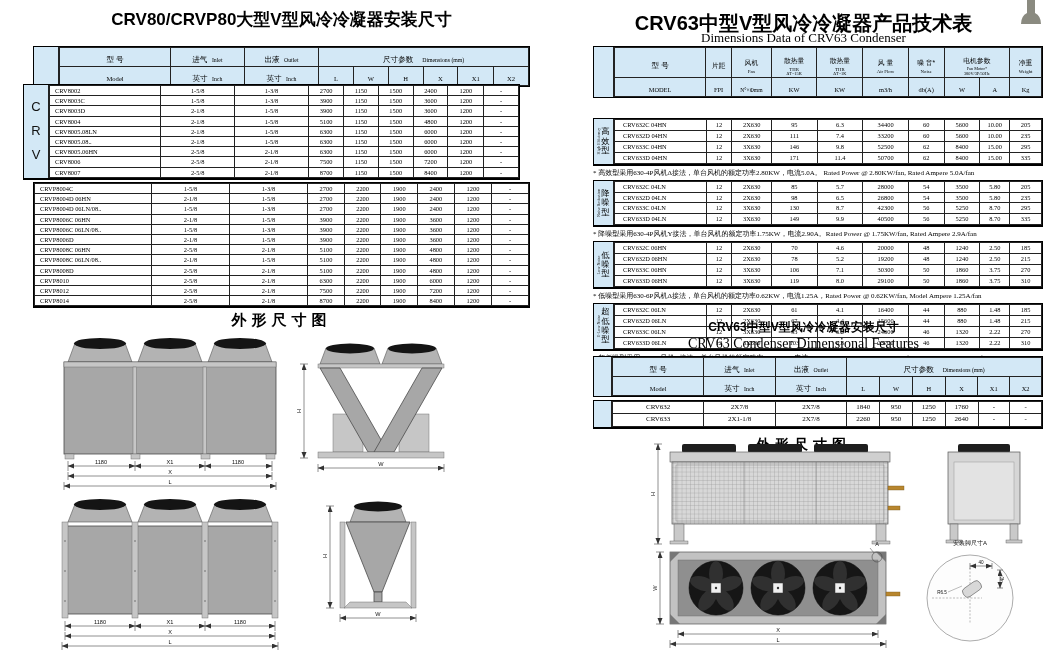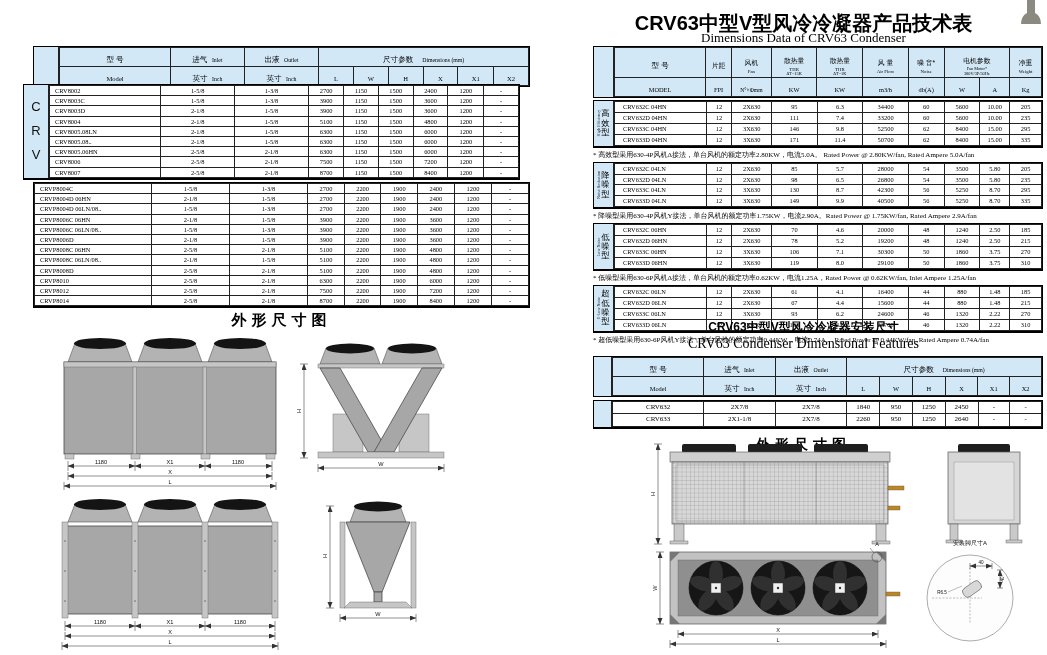--- a/index.html
+++ b/index.html
@@ -52,20 +52,21 @@
     </marker>
     <pattern id="grid" width="4.2" height="4.2" patternUnits="userSpaceOnUse">
       <rect width="4.2" height="4.2" fill="#d8d8d8"></rect>
       <path d="M0 0H4.2 M0 0V4.2" stroke="#8f8f8f" stroke-width="0.55" fill="none"></path>
     </pattern>
   </defs>
 </svg>
 
 <div id="canvas">
 
+  <div class="abs ctr t-cn" style="left:0;top:8px;width:563px;font-size:17px">CRV80/CRVP80大型V型风冷冷凝器安装尺寸</div>
 
   <div class="abs block" style="left:33px;top:46px;width:497px">
     <div class="lab" style="width:25px"></div>
     <table>
       <colgroup>
           <col style="width:112px">
           <col style="width:74px">
           <col style="width:75px">
           <col style="width:35px">
           <col style="width:35px">
@@ -533,21 +534,21 @@
           <th><span class="h-en" style="font-size:6.4px">m3/h</span></th>
           <th><span class="h-en" style="font-size:6.4px">db(A)</span></th>
           <th><span class="h-en" style="font-size:6.4px">W</span></th>
           <th><span class="h-en" style="font-size:6.4px">A</span></th>
           <th><span class="h-en" style="font-size:6.4px">Kg</span></th>
         </tr>
       </tbody>
         </table>
     </div>
 
-    <div class="block thickb" style="margin-top:2px">
+    <div class="block thickb" style="margin-top:20px">
       <div class="tlab">
         <span class="env">High Efficiency</span>
         <span class="cnv">高效型</span>
       </div>
       <table class="ttable">
         <colgroup>
             <col style="width:92px">
             <col style="width:26px">
             <col style="width:40px">
             <col style="width:46px">
@@ -747,21 +748,21 @@
               <td>8.0</td>
               <td>29100</td>
               <td>50</td>
               <td>1860</td>
               <td>3.75</td>
               <td>310</td>
             </tr>
           </tbody>
       </table>
     </div>
-    <div class="note">* 低噪型采用630-6P风机Δ接法，单台风机的额定功率0.62KW，电流1.25A，Rated Power @ 0.62KW/fan, Inlet Ampere 1.25A/fan</div>
+    <div class="note">* 低噪型采用630-6P风机Δ接法，单台风机的额定功率0.62KW，电流1.25A，Rated Power @ 0.62KW/fan, Model Ampere 1.25A/fan</div>
 
     <div class="block thickb" style="margin-top:1px">
       <div class="tlab">
         <span class="env">E-Low Noise</span>
         <span class="cnv">超低噪型</span>
       </div>
       <table class="ttable">
         <colgroup>
             <col style="width:92px">
             <col style="width:26px">
@@ -884,21 +885,21 @@
             <col style="width:32px">
           </colgroup>
         <tbody>
             <tr>
               <td class="c0">CRV632</td>
               <td>2X7/8</td>
               <td>2X7/8</td>
               <td>1840</td>
               <td>950</td>
               <td>1250</td>
-              <td>2450</td>
+              <td>1760</td>
               <td>-</td>
               <td>-</td>
             </tr>
             <tr>
               <td class="c0">CRV633</td>
               <td>2X1-1/8</td>
               <td>2X7/8</td>
               <td>2260</td>
               <td>950</td>
               <td>1250</td>

